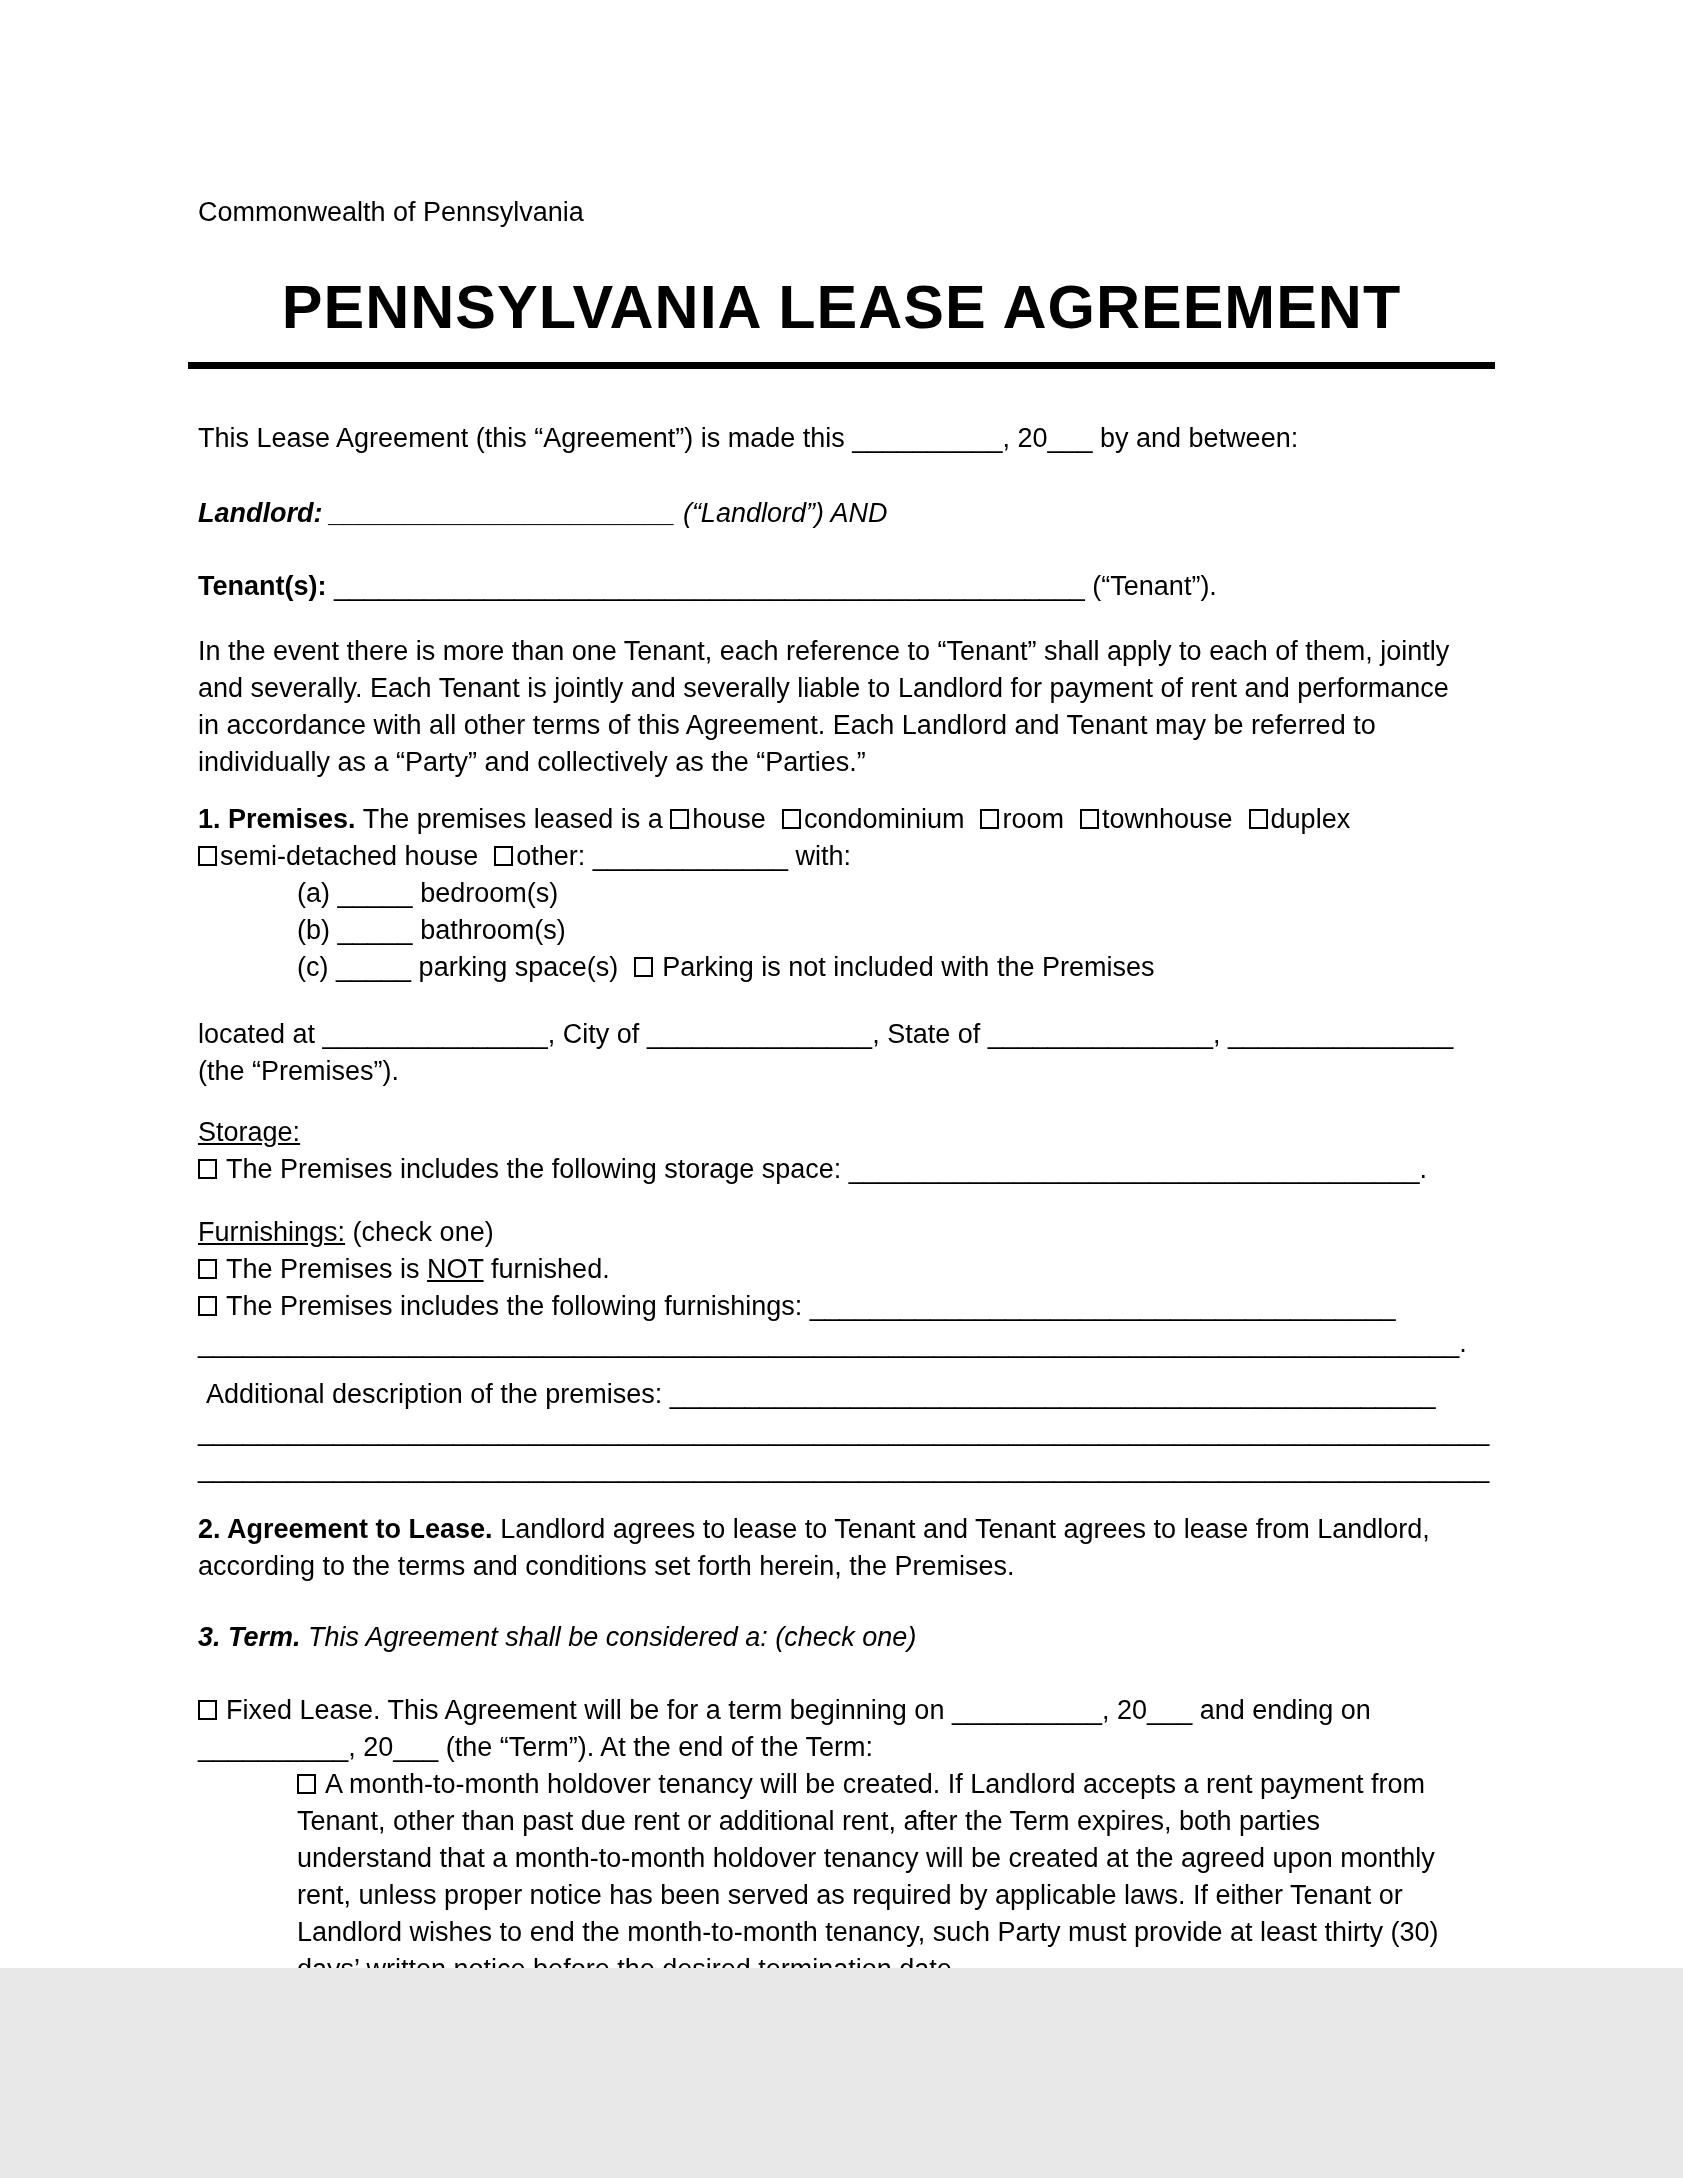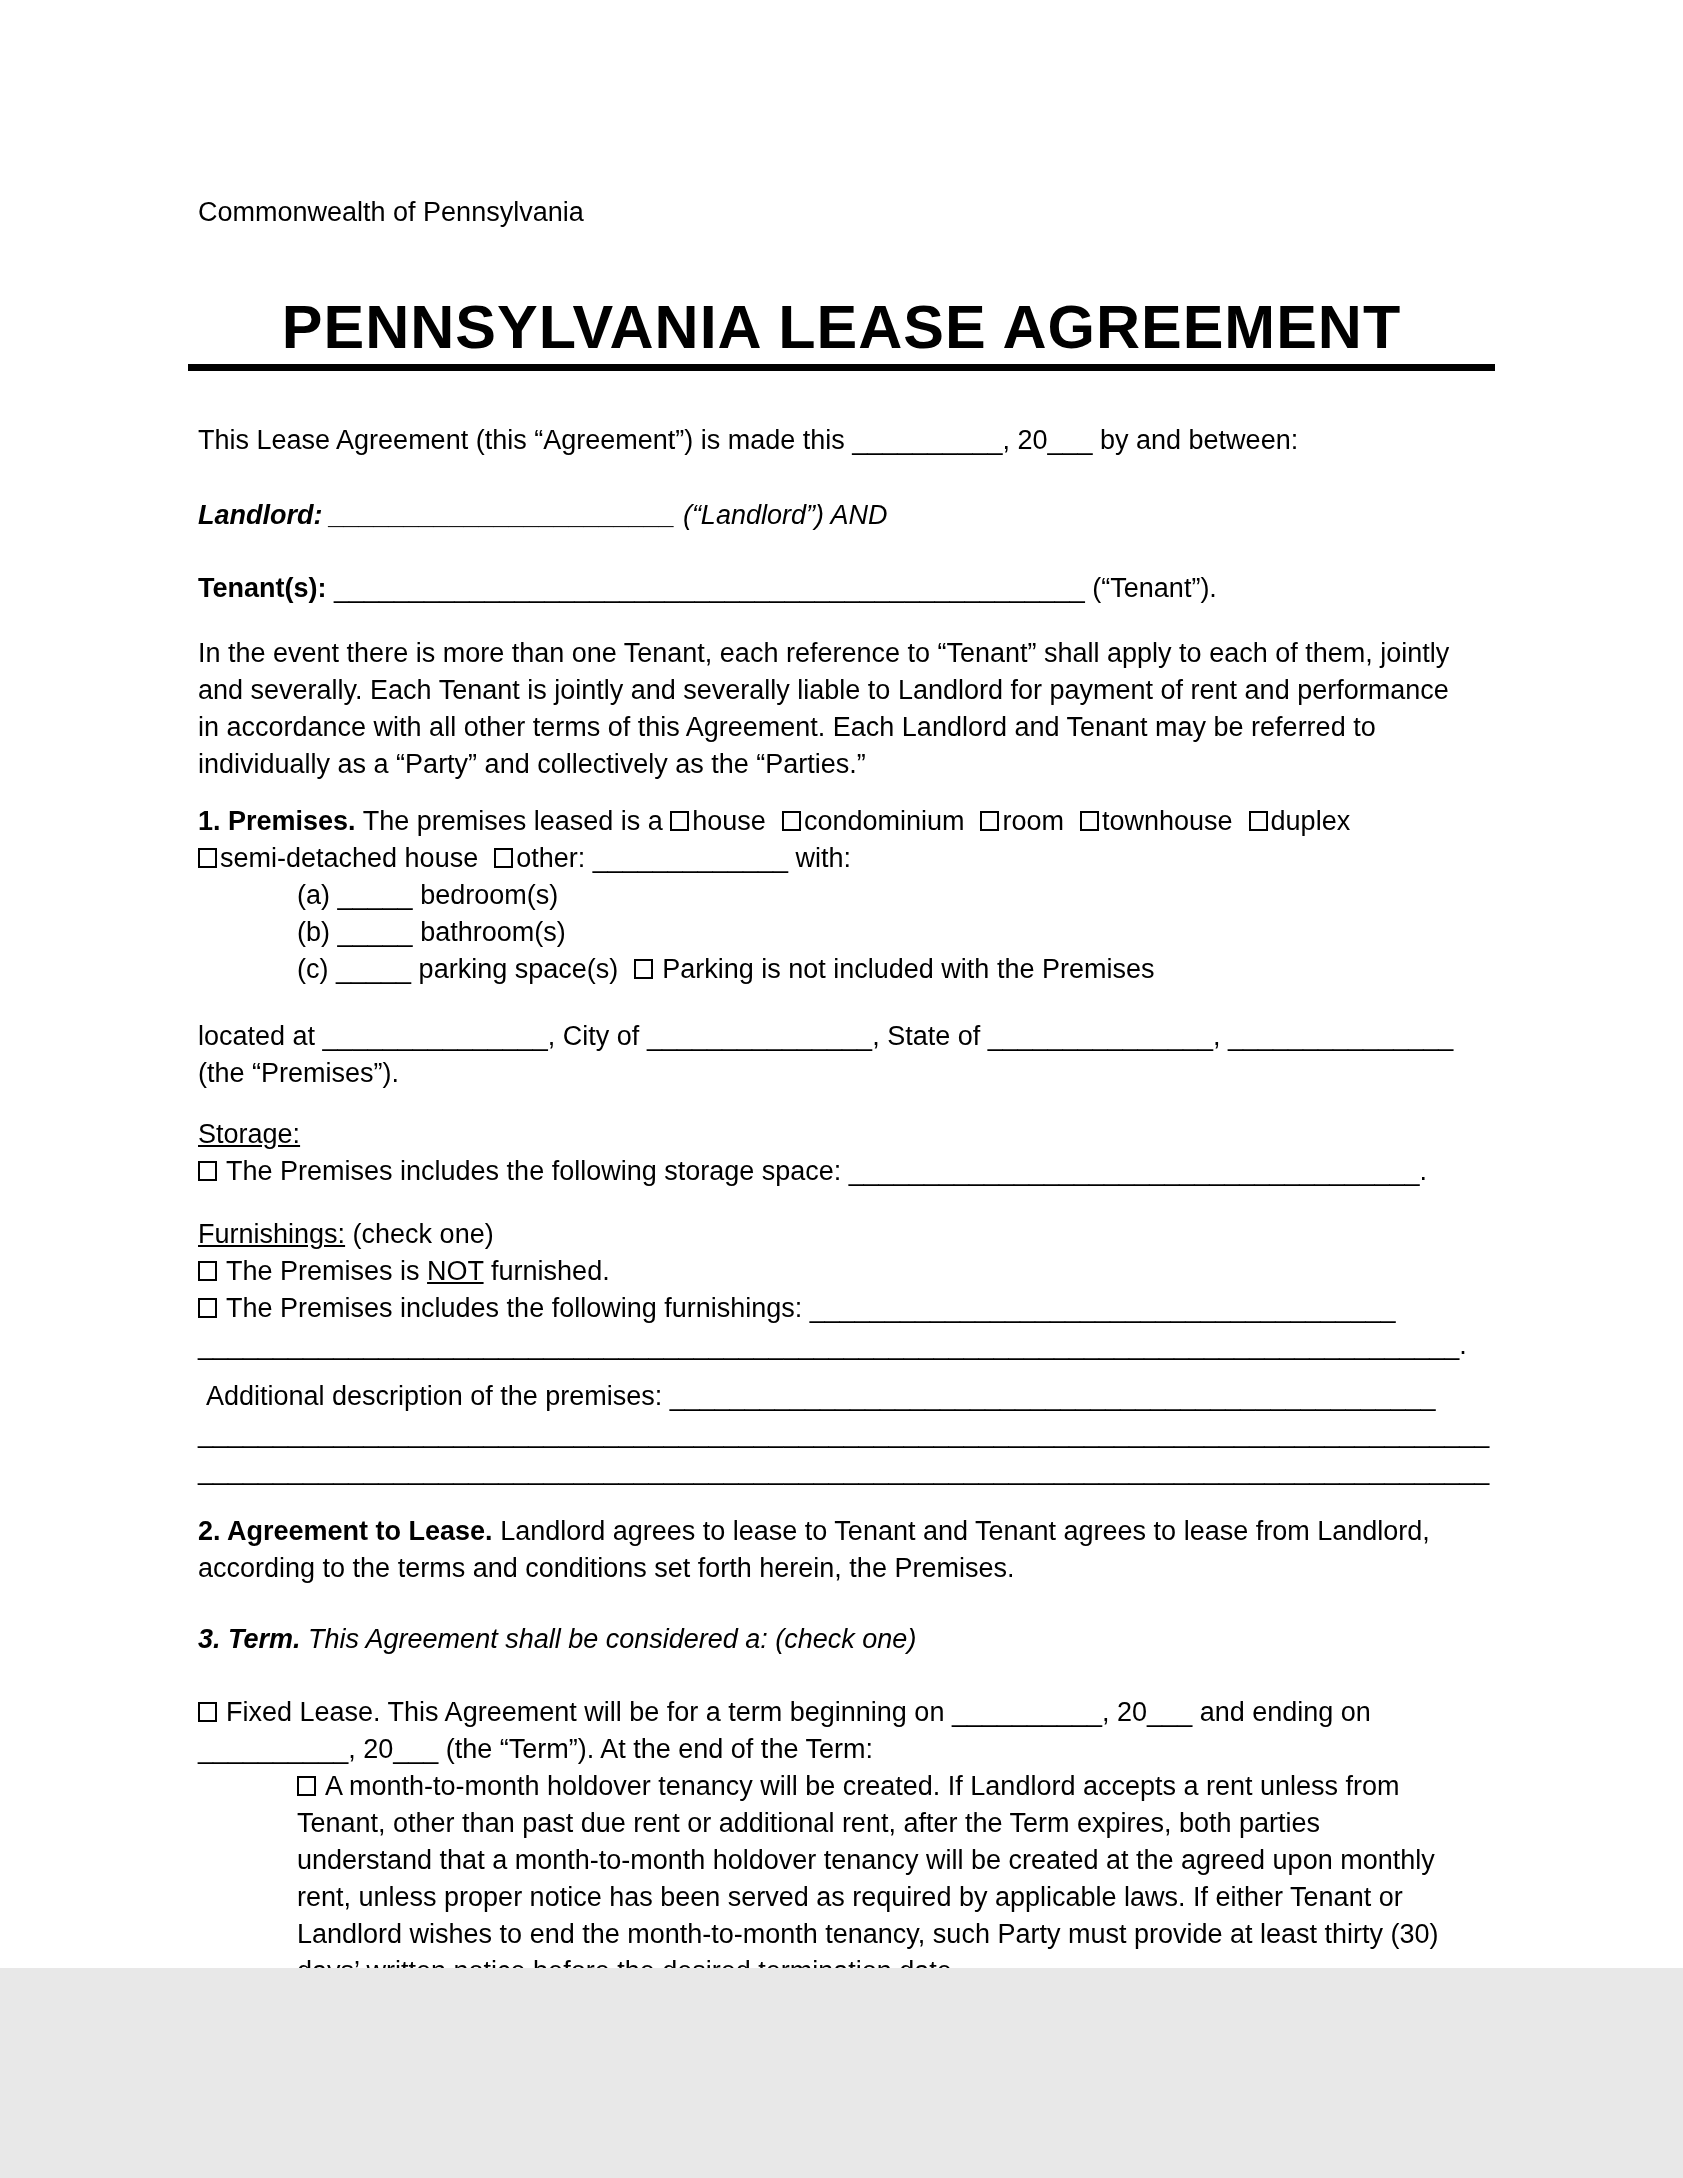--- a/index.html
+++ b/index.html
@@ -12,26 +12,26 @@
     font-family:"Liberation Sans","DejaVu Sans",sans-serif;
     font-size:27px;line-height:37px;
     box-sizing:border-box;
     padding:194px 188px 0 198px;
     overflow:hidden;
   }
   .line{white-space:nowrap;}
   b{font-weight:bold;}
   .ul{text-decoration:underline;}
   .title-wrap{
-    margin:64px 0 0 -10px;
+    margin:44px 0 0 -10px;
     width:1307px;
     border-bottom:7px solid #000;
     text-align:center;
     font-size:61px;line-height:65px;font-weight:bold;
-    padding-bottom:4px;
+    padding-bottom:22px;
     letter-spacing:1px;
     white-space:nowrap;
   }
   .mt-intro{margin-top:51px;}
   .mt-landlord{margin-top:38px;font-style:italic;}
   .mt-tenant{margin-top:36px;}
   .mt-joint{margin-top:28px;}
   .mt-premises{margin-top:20px;}
   .mt-located{margin-top:30px;}
   .mt-storage{margin-top:24px;}
@@ -123,21 +123,21 @@
   <div class="mt-term">
     <div class="line"><b>3. Term.</b> <span>This Agreement shall be considered a: (check one)</span></div>
   </div>
 
   <div class="mt-fixed">
     <div class="line"><span class="cb sp"></span><span>Fixed Lease. This Agreement will be for a term beginning on __________, 20___ and ending on</span></div>
     <div class="line">__________, 20___ (the “Term”). At the end of the Term:</div>
   </div>
 
   <div class="ind">
-    <div class="line"><span class="cb sp"></span><span>A month-to-month holdover tenancy will be created. If Landlord accepts a rent unless from</span></div>
+    <div class="line"><span class="cb sp"></span><span>A month-to-month holdover tenancy will be created. If Landlord accepts a rent payment from</span></div>
     <div class="line">Tenant, other than past due rent or additional rent, after the Term expires, both parties</div>
     <div class="line">understand that a month-to-month holdover tenancy will be created at the agreed upon monthly</div>
     <div class="line">rent, unless proper notice has been served as required by applicable laws. If either Tenant or</div>
     <div class="line">Landlord wishes to end the month-to-month tenancy, such Party must provide at least thirty (30)</div>
     <div class="line">days’ written notice before the desired termination date.</div>
   </div>
 
   <div class="logo">
     <div class="lg-bar"></div>
     <div class="lg-foot"></div>

